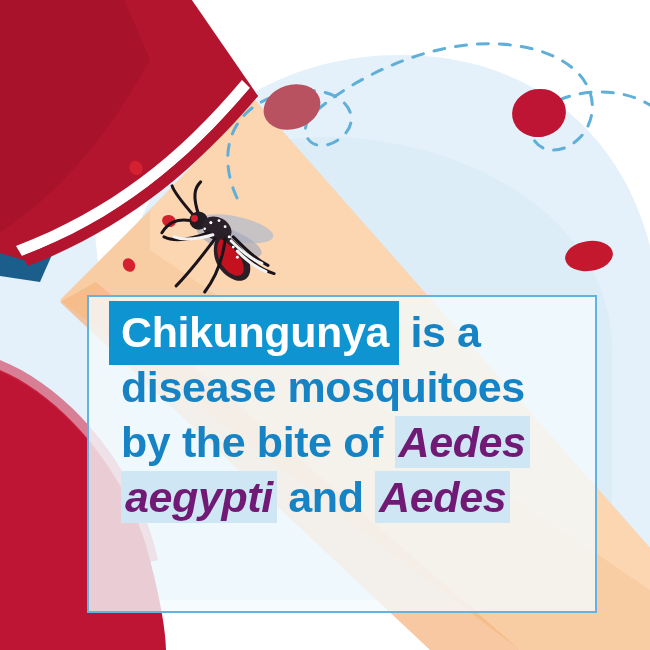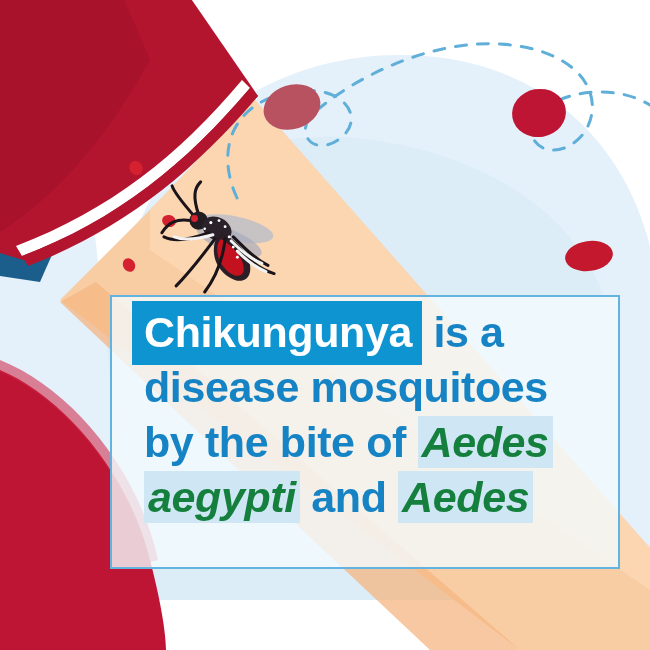--- a/index.html
+++ b/index.html
@@ -6,22 +6,22 @@
   body{width:650px;height:650px;overflow:hidden;
        font-family:"Liberation Sans","DejaVu Sans",sans-serif;}
 
   #stage{position:relative;width:650px;height:650px;background:#ffffff;overflow:hidden;}
 
   .layer{position:absolute;top:0;left:0;width:650px;height:650px;}
 
   
   #text-card{
     position:absolute;
-    left:110px; top:295px;
-    width:510px; height:274px;
+    left:87px; top:295px;
+    width:510px; height:318px;
     box-sizing:border-box;
     background:rgba(244,250,253,0.80);
     border:2px solid #62B3E0;
     z-index:40;
   }
   #headline{
     position:absolute;
     left:0; top:0; width:100%; height:100%;
     box-sizing:border-box;
     padding:10px 0 0 0;
@@ -38,21 +38,21 @@
     color:#ffffff;
     font-weight:700;
     padding:7px 10px 9px 12px;
     margin-left:-12px;
     box-decoration-break:clone;
     -webkit-box-decoration-break:clone;
   }
   .sci{
     font-style:italic;
     font-weight:700;
-    color:#15803d;
+    color:#701a75;
     background:#CFE6F5;
     padding:2px 4px;
     box-decoration-break:clone;
     -webkit-box-decoration-break:clone;
   }
   .l1{margin-top:-2px;}
   .l1 .kw{position:relative;left:0;}
 </style>
 </head>
 <body>

